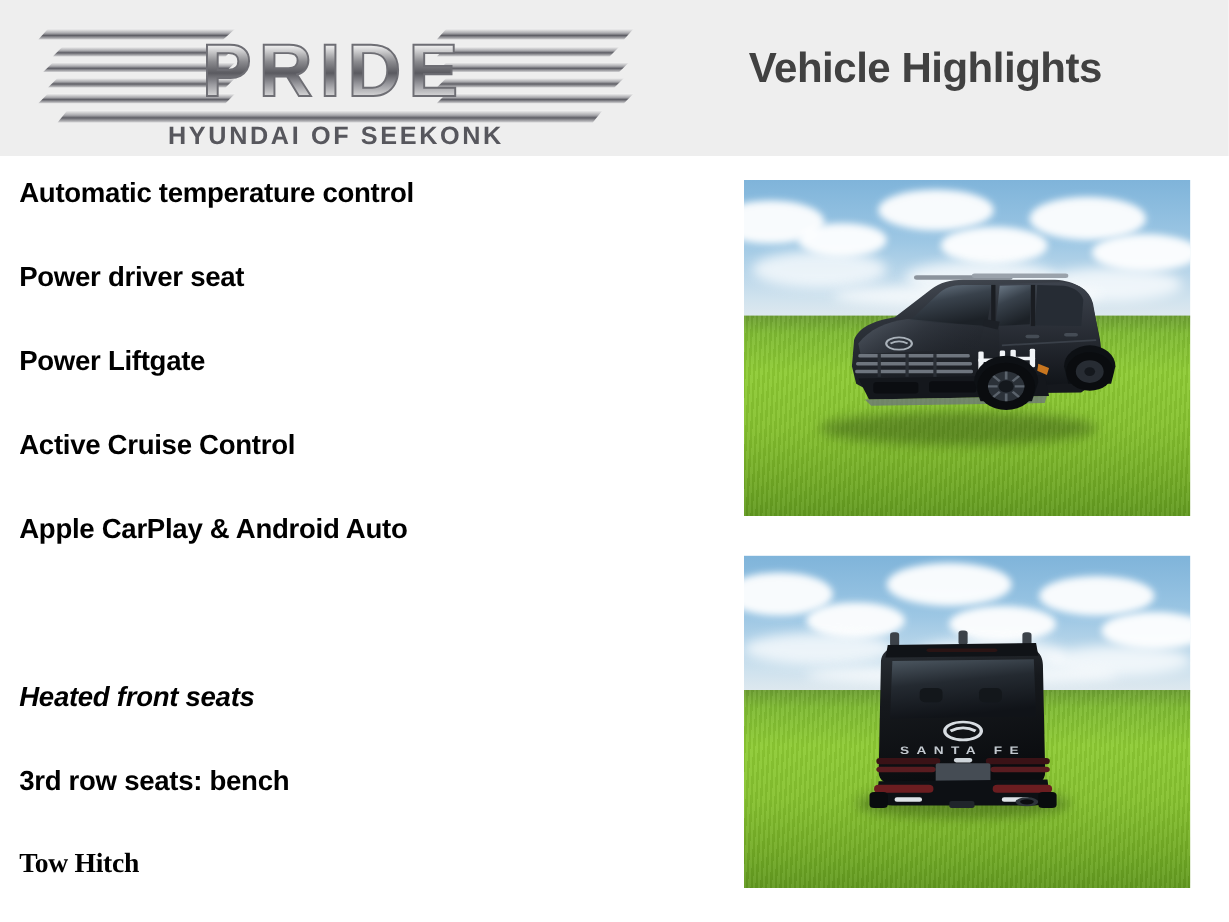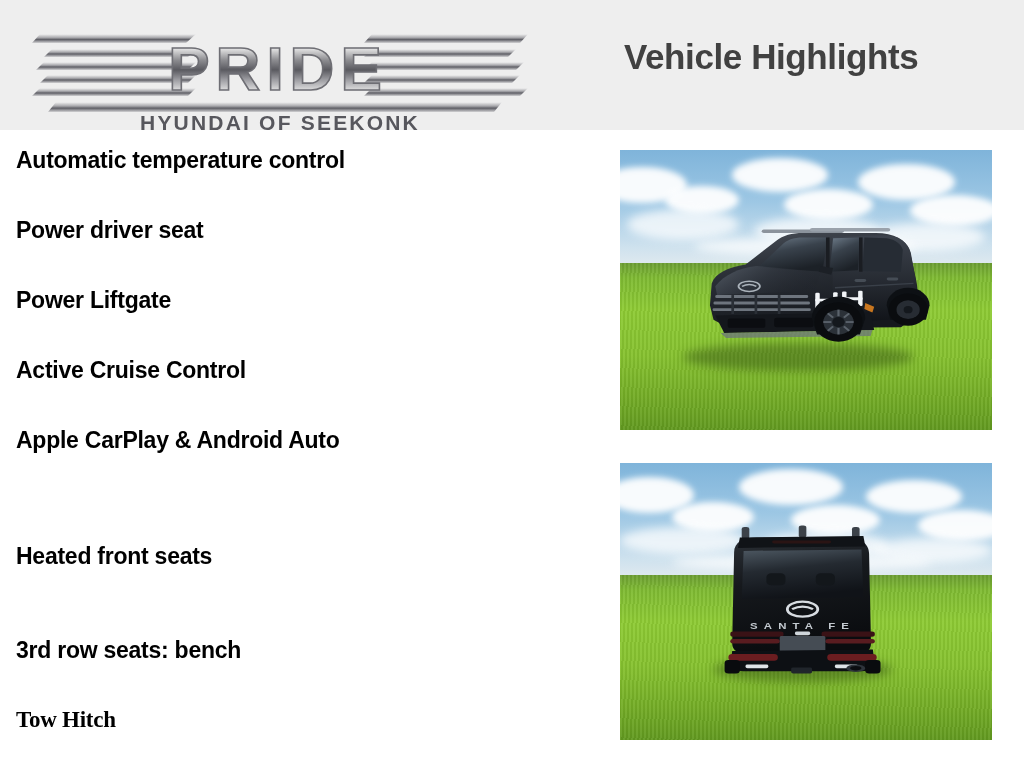--- a/index.html
+++ b/index.html
@@ -22,21 +22,21 @@
     top: 0;
     width: 1024px;
     height: 130px;
     background: #eeeeee;
   }
 
   
   .logo-block {
     position: absolute;
     left: 0px;
-    top: 16px;
+    top: 6px;
     width: 560px;
     height: 118px;
     text-align: center;
   }
   .logo-svg { display: block; }
 
   
   .header-title {
     position: absolute;
     left: 624px;
@@ -162,21 +162,21 @@
 </div>
 
 <div class="header-title">Vehicle Highlights</div>
 
 <ul class="features">
   <li class="feature-item" style="top:14px;">Automatic temperature control</li>
   <li class="feature-item" style="top:84px;">Power driver seat</li>
   <li class="feature-item" style="top:154px;text-align:right;">Power Liftgate</li>
   <li class="feature-item" style="top:224px;">Active Cruise Control</li>
   <li class="feature-item" style="top:294px;">Apple CarPlay &amp; Android Auto</li>
-  <li class="feature-item" style="top:410px;">Heated front seats</li>
+  <li class="feature-item" style="top:434px;font-style:italic;">Heated front seats</li>
   <li class="feature-item" style="top:504px;">3rd row seats: bench</li>
   <li class="feature-item" style="top:574px;font-family:Liberation Serif, serif;">Tow Hitch</li>
 </ul>
 
 <div class="photo photo-top">
   <div class="scene">
     <div class="sky"></div>
 
     <div class="cloud" style="left:-6%;  top:6%;  width:24%; height:13%;"></div>
     <div class="cloud" style="left:12%;  top:13%; width:20%; height:10%;"></div>

